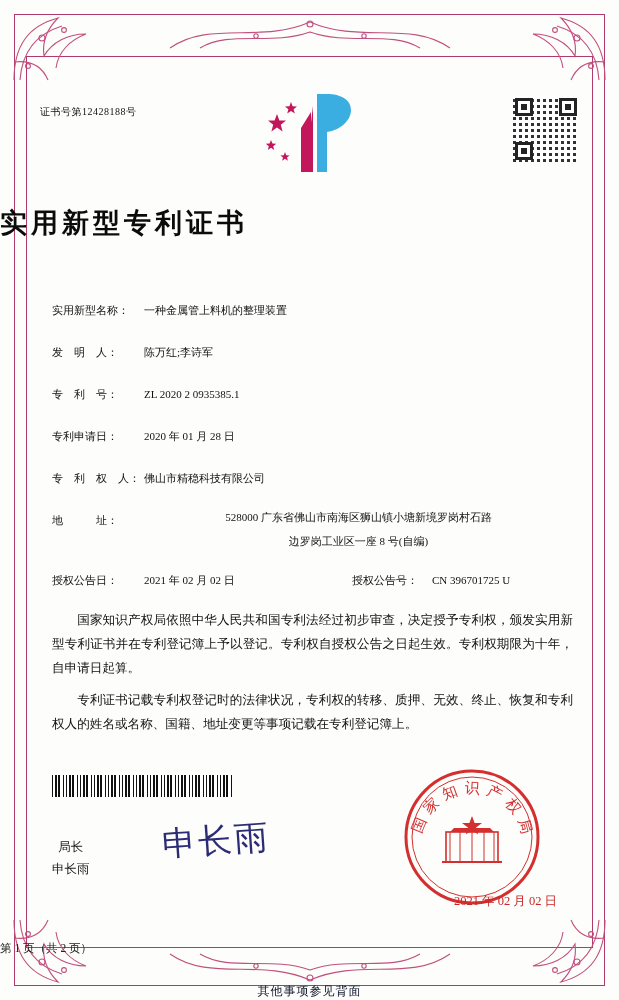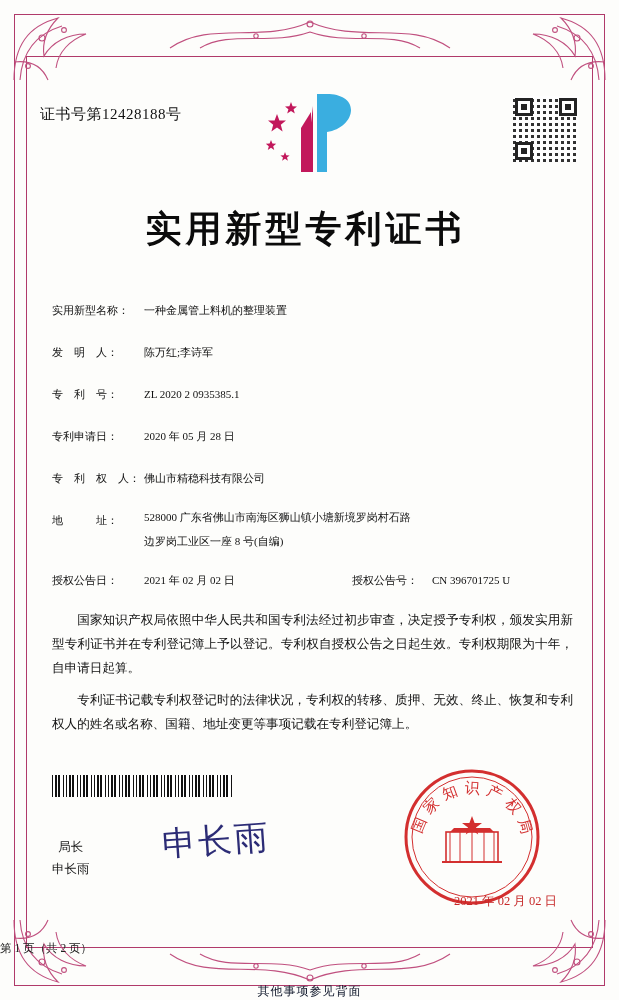--- a/index.html
+++ b/index.html
@@ -39,55 +39,55 @@
   }
   .bot-orn{
     position:absolute;left:50%;bottom:8px;transform:translateX(-50%);
     width:300px;height:44px;color:#c0507f;
   }
   .top-orn svg,.bot-orn svg{width:100%;height:100%;display:block;}
 
   
   .cert-no{
     position:absolute;left:40px;top:105px;
-    font-size:15px;letter-spacing:.5px;color:#111;
+    font-size:10px;letter-spacing:.5px;color:#111;
   }
   .logo{
     position:absolute;left:255px;top:88px;width:110px;height:92px;
   }
   .qr{
     position:absolute;right:40px;top:96px;width:66px;height:66px;
     background:
       repeating-linear-gradient(0deg,#111 0 3px,#fff 3px 6px),
       repeating-linear-gradient(90deg,#111 0 3px,#fff 3px 6px);
     background-blend-mode:screen;
     opacity:.92;
   }
   .qr-inner{position:relative;width:100%;height:100%;}
   .qr-inner i{position:absolute;background:#111;display:block;}
   .title{
     position:absolute;left:0;right:8px;top:205px;
-    text-align:center;
-    font-size:36px;font-weight:bold;letter-spacing:4px;
+    text-align:left;
+    font-size:27px;font-weight:bold;letter-spacing:4px;
     color:#0b0b0b;
     font-family:"DejaVu Sans","Liberation Sans",sans-serif;
   }
 
   .fields{
     position:absolute;left:52px;right:46px;top:295px;
     font-size:11px;line-height:30px;color:#111;
   }
   .row{display:flex;align-items:flex-start;margin-bottom:12px;}
   .lbl{
     flex:0 0 auto;width:92px;
     letter-spacing:0px;
     white-space:nowrap;
   }
   .val{flex:1 1 auto;}
-  .val2{line-height:24px;}
+  .val2{line-height:24px;text-align:center;}
   .row.inline{display:flex;}
   .half-left{display:flex;flex:0 0 300px;}
   .half-right{display:flex;flex:1 1 auto;}
   .half-right .lbl{width:80px;}
 
   .para{
     position:absolute;left:52px;right:46px;top:600px;
     font-size:12.6px;line-height:24px;text-align:justify;color:#111;
   }
   .para p{margin:8px 0 6px 0;text-indent:2em;}
@@ -252,21 +252,21 @@
       <div class="val">陈万红;李诗军</div>
     </div>
 
     <div class="row">
       <div class="lbl">专　利　号：</div>
       <div class="val">ZL 2020 2 0935385.1</div>
     </div>
 
     <div class="row">
       <div class="lbl">专利申请日：</div>
-      <div class="val">2020 年 05 月 28 日</div>
+      <div class="val">2020 年 01 月 28 日</div>
     </div>
 
     <div class="row">
       <div class="lbl">专　利　权　人：</div>
       <div class="val">佛山市精稳科技有限公司</div>
     </div>
 
     <div class="row">
       <div class="lbl">地　　　址：</div>
       <div class="val val2">

